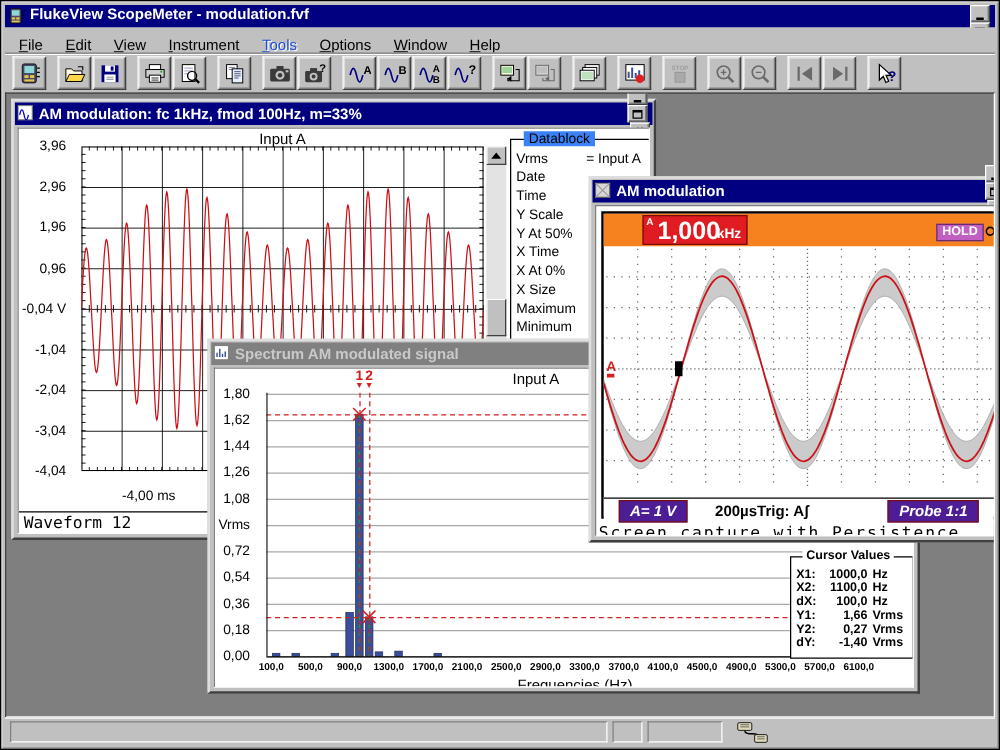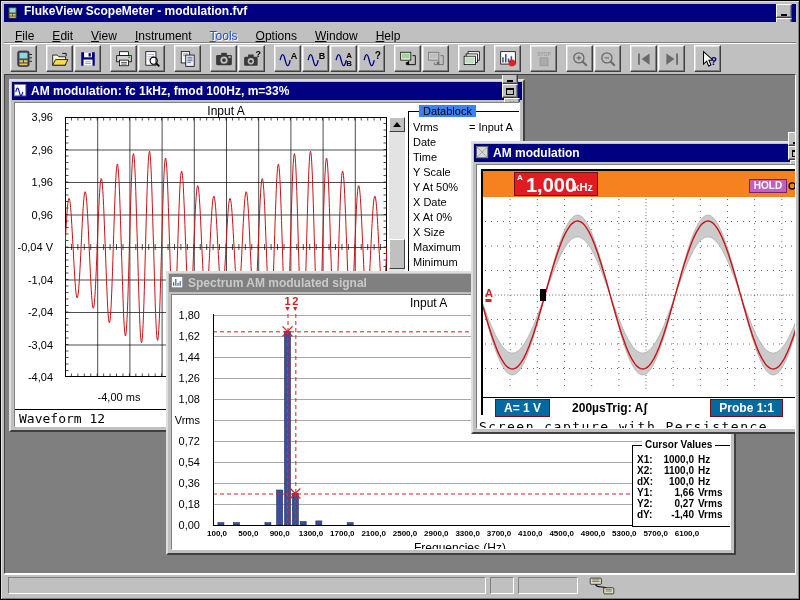--- a/index.html
+++ b/index.html
@@ -95,21 +95,21 @@
                  border:1px solid #7a0c10;color:#fff;}
   #scope-freqbox .ch{position:absolute;left:2px;top:0;font-size:8px;font-weight:bold;}
   #scope-freqbox .val{position:absolute;left:11px;top:1px;font-size:20px;font-weight:bold;}
   #scope-freqbox .unit{position:absolute;right:4px;bottom:2px;font-size:11px;font-weight:bold;}
   #scope-hold{position:absolute;right:22px;top:8px;width:38px;height:14px;background:#c25fc2;
               border:1px solid #6a2a6a;color:#fff;font-size:10px;font-weight:bold;
               display:grid;place-items:center;line-height:1;}
   #scope-plug{position:absolute;right:2px;top:7px;}
   #scope-readout{position:relative;height:20px;background:#fff;border-top:1px solid #000;
                  display:flex;align-items:center;font-size:12px;font-weight:bold;}
-  .ro-red{background:#0369a1;color:#fff;padding:1px 8px;border:1px solid #7a0c10;}
+  .ro-red{background:#4c1d95;color:#fff;padding:1px 8px;border:1px solid #7a0c10;font-style:italic;}
   #ro-ch{margin-left:12px;}
   #ro-time{margin-left:22px;}
   #ro-trig{}
   #ro-probe{margin-left:auto;margin-right:26px;}
   #scope-caption{position:absolute;left:2px;top:254px;right:2px;
                  font:13px "DejaVu Sans Mono",monospace;letter-spacing:1.5px;color:#000;}
   .titleicon{display:grid;place-items:center;}
 </style>
 </head>
 <body>
@@ -656,21 +656,21 @@
               </div>
               <div class="db-row">
                 <span>Y Scale</span>
                 <span></span>
               </div>
               <div class="db-row">
                 <span>Y At 50%</span>
                 <span></span>
               </div>
               <div class="db-row">
-                <span>X Date</span>
+                <span>X Time</span>
                 <span></span>
               </div>
               <div class="db-row">
                 <span>X At 0%</span>
                 <span></span>
               </div>
               <div class="db-row">
                 <span>X Size</span>
                 <span></span>
               </div>

